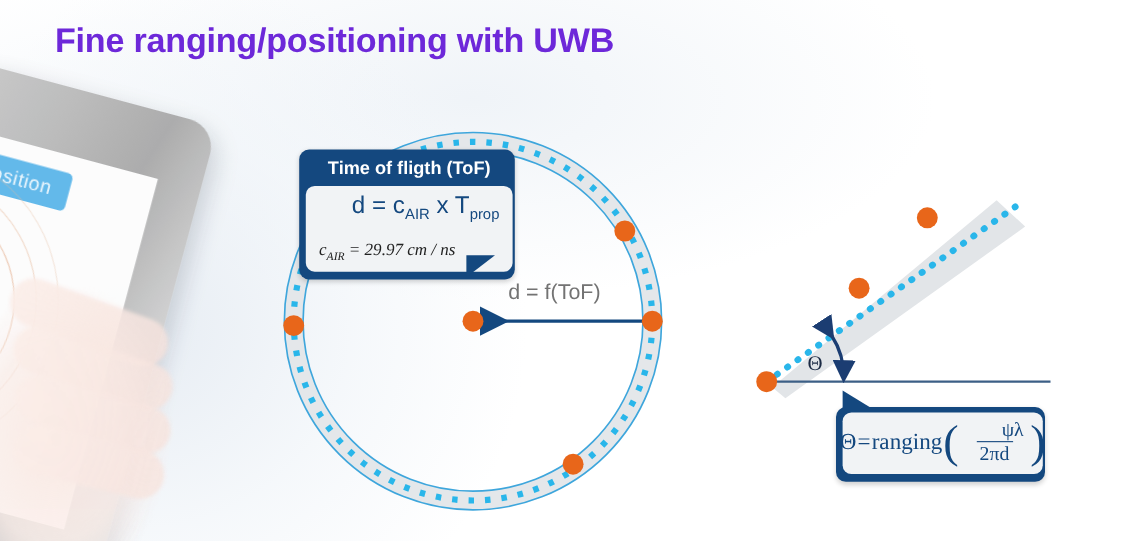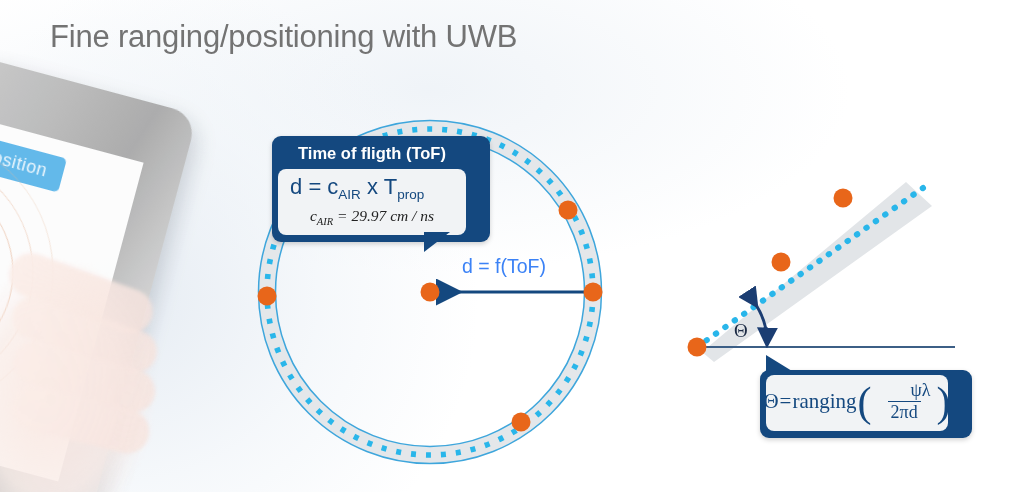--- a/index.html
+++ b/index.html
@@ -28,22 +28,22 @@
       radial-gradient(ellipse 600px 260px at 430px 90px, rgba(233,239,245,0.7) 0%, rgba(255,255,255,0) 70%);
     pointer-events: none;
   }
 
   
   #page-title {
     position: absolute;
     left: 50px;
     top: 19px;
     font-size: 31px;
-    font-weight: normal;
-    color: #737373;
+    font-weight: bold;
+    color: #6d28d9;
     letter-spacing: -0.2px;
     white-space: nowrap;
   }
 
   
   #phone-mock {
     position: absolute;
     left: -52px;
     top: 78px;
     width: 250px;
@@ -136,21 +136,21 @@
     left: 0; top: 0;
     width: 1026px;
     height: 492px;
   }
 
   
   .callout {
     position: absolute;
     background: #14487f;
     border-radius: 9px;
-    padding: 5px 24px 7px 6px;
+    padding: 5px 2px 7px 6px;
     box-shadow: 0 2px 5px rgba(0,0,0,0.18);
   }
   .callout-title {
     color: #ffffff;
     font-size: 16.5px;
     font-weight: bold;
     text-align: center;
     padding: 3px 12px 6px 12px;
     white-space: nowrap;
   }
@@ -172,35 +172,34 @@
     top: 96px;
     width: 0; height: 0;
     border-left: 0px solid transparent;
     border-top: 20px solid #14487f;
     border-right: 26px solid transparent;
   }
   .formula-main {
     color: #14487f;
     font-size: 22px;
     white-space: nowrap;
-    text-align: left;
+    text-align: right;
     line-height: 1.05;
   }
   .formula-main .sub {
     font-size: 13.5px;
     vertical-align: sub;
   }
   .formula-sub {
     color: #222222;
     font-family: "Liberation Serif", serif;
     font-style: italic;
     font-size: 15.5px;
-    text-align: center;
-    white-space: nowrap;
-    margin-top: 4px;
+    white-space: nowrap;
+    margin-top: 16px;
   }
   .formula-sub .sub {
     font-size: 10.5px;
     vertical-align: sub;
   }
 
   
   #aoa-callout {
     left: 760px;
     top: 370px;
@@ -240,21 +239,21 @@
   }
   .frac .num { padding: 0 3px 1px 3px; margin-left: 33px; }
   .frac .den { padding: 1px 3px 0 3px; border-top: 1.6px solid #14487f; text-align: center; }
 
   
   #tof-distance-label {
     position: absolute;
     left: 462px;
     top: 255px;
     font-size: 19.5px;
-    color: #3b82f6;
+    color: #737373;
     white-space: nowrap;
   }
   #theta-label {
     position: absolute;
     left: 734px;
     top: 320px;
     font-family: "Liberation Serif", serif;
     font-size: 19px;
     color: #1b2a44;
   }

